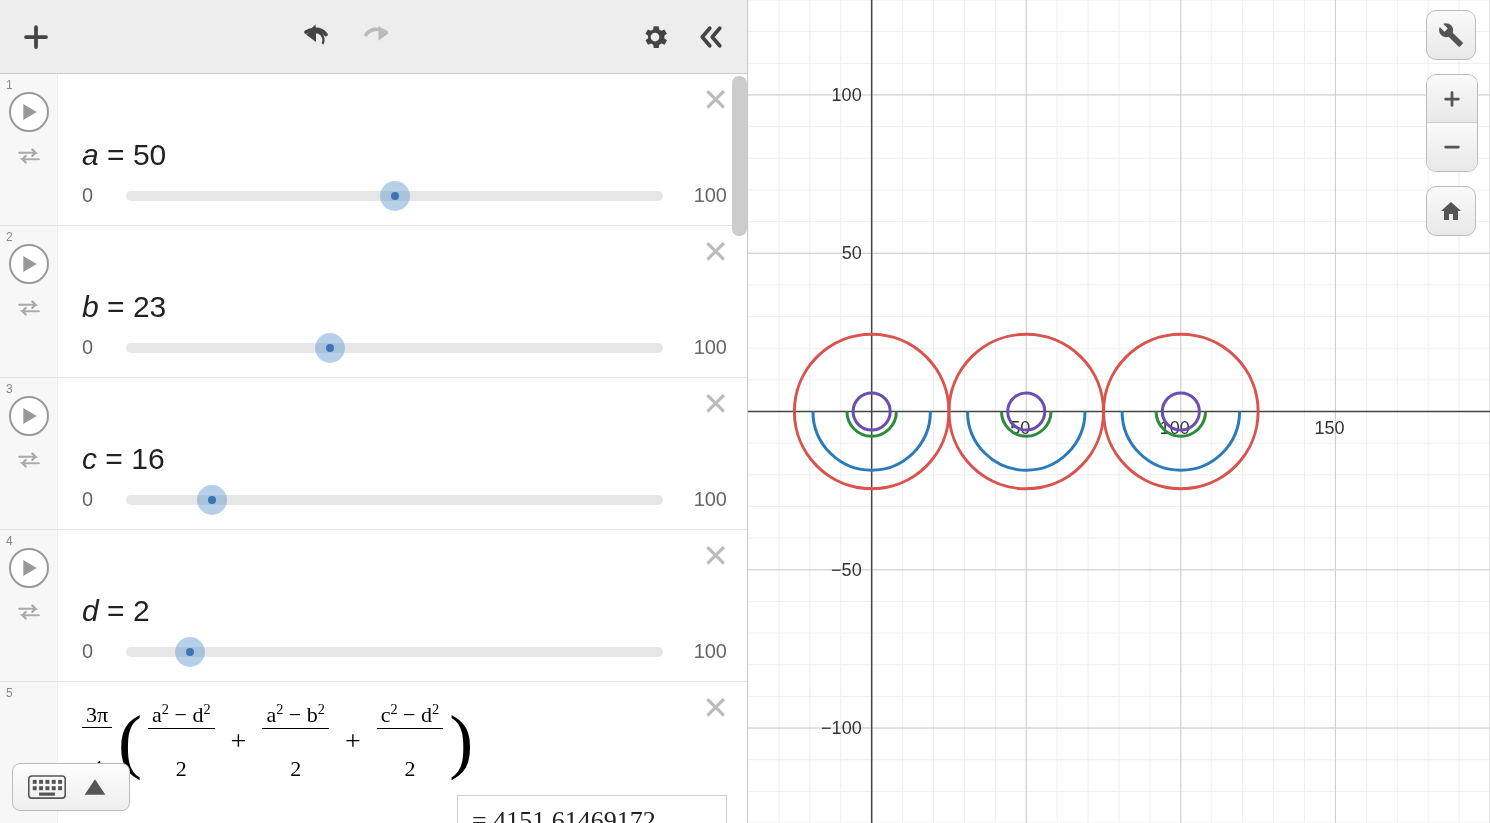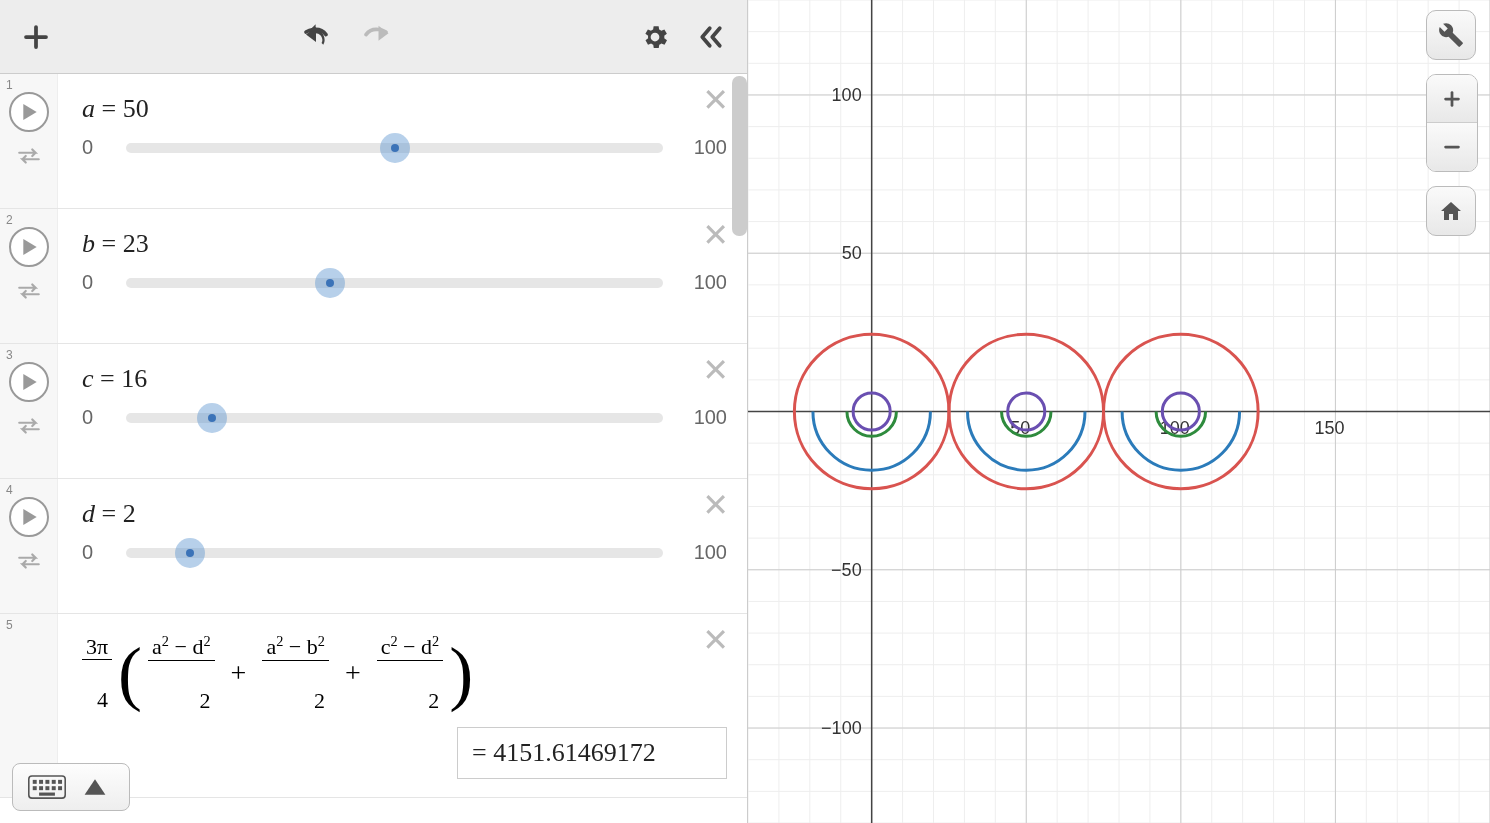--- a/index.html
+++ b/index.html
@@ -88,24 +88,25 @@
   .loop-icon {
     margin-top: 14px;
     color: #aaa;
   }
   .expr-content {
     flex: 1;
     padding: 20px 20px 18px 24px;
     position: relative;
   }
   .expr-formula {
-    font-family: Liberation Serif, serif;
-    font-size: 26px;
+    font-family: Liberation Sans, sans-serif;
+    font-size: 30px;
     color: #222;
     margin-bottom: 12px;
+    margin-top: 44px;
   }
   .expr-formula .var { font-style: italic; }
   .close-x {
     position: absolute;
     top: 10px;
     right: 18px;
     font-size: 32px;
     color: #bbb;
     cursor: pointer;
     line-height: 1;
@@ -149,21 +150,21 @@
   .formula-display {
     font-family: "Times New Roman", serif;
     font-size: 28px;
     display: flex;
     align-items: center;
     gap: 6px;
   }
   .frac {
     display: inline-flex;
     flex-direction: column;
-    align-items: flex-end;
+    align-items: center;
     font-size: 22px;
     line-height: 1.1;
     vertical-align: middle;
     gap: 28px;
   }
   .frac .num { border-bottom: 1.5px solid #000; padding: 0 4px; }
   .frac .den { padding: 0 4px; }
   .big-paren {
     font-size: 72px;
     font-weight: 100;

